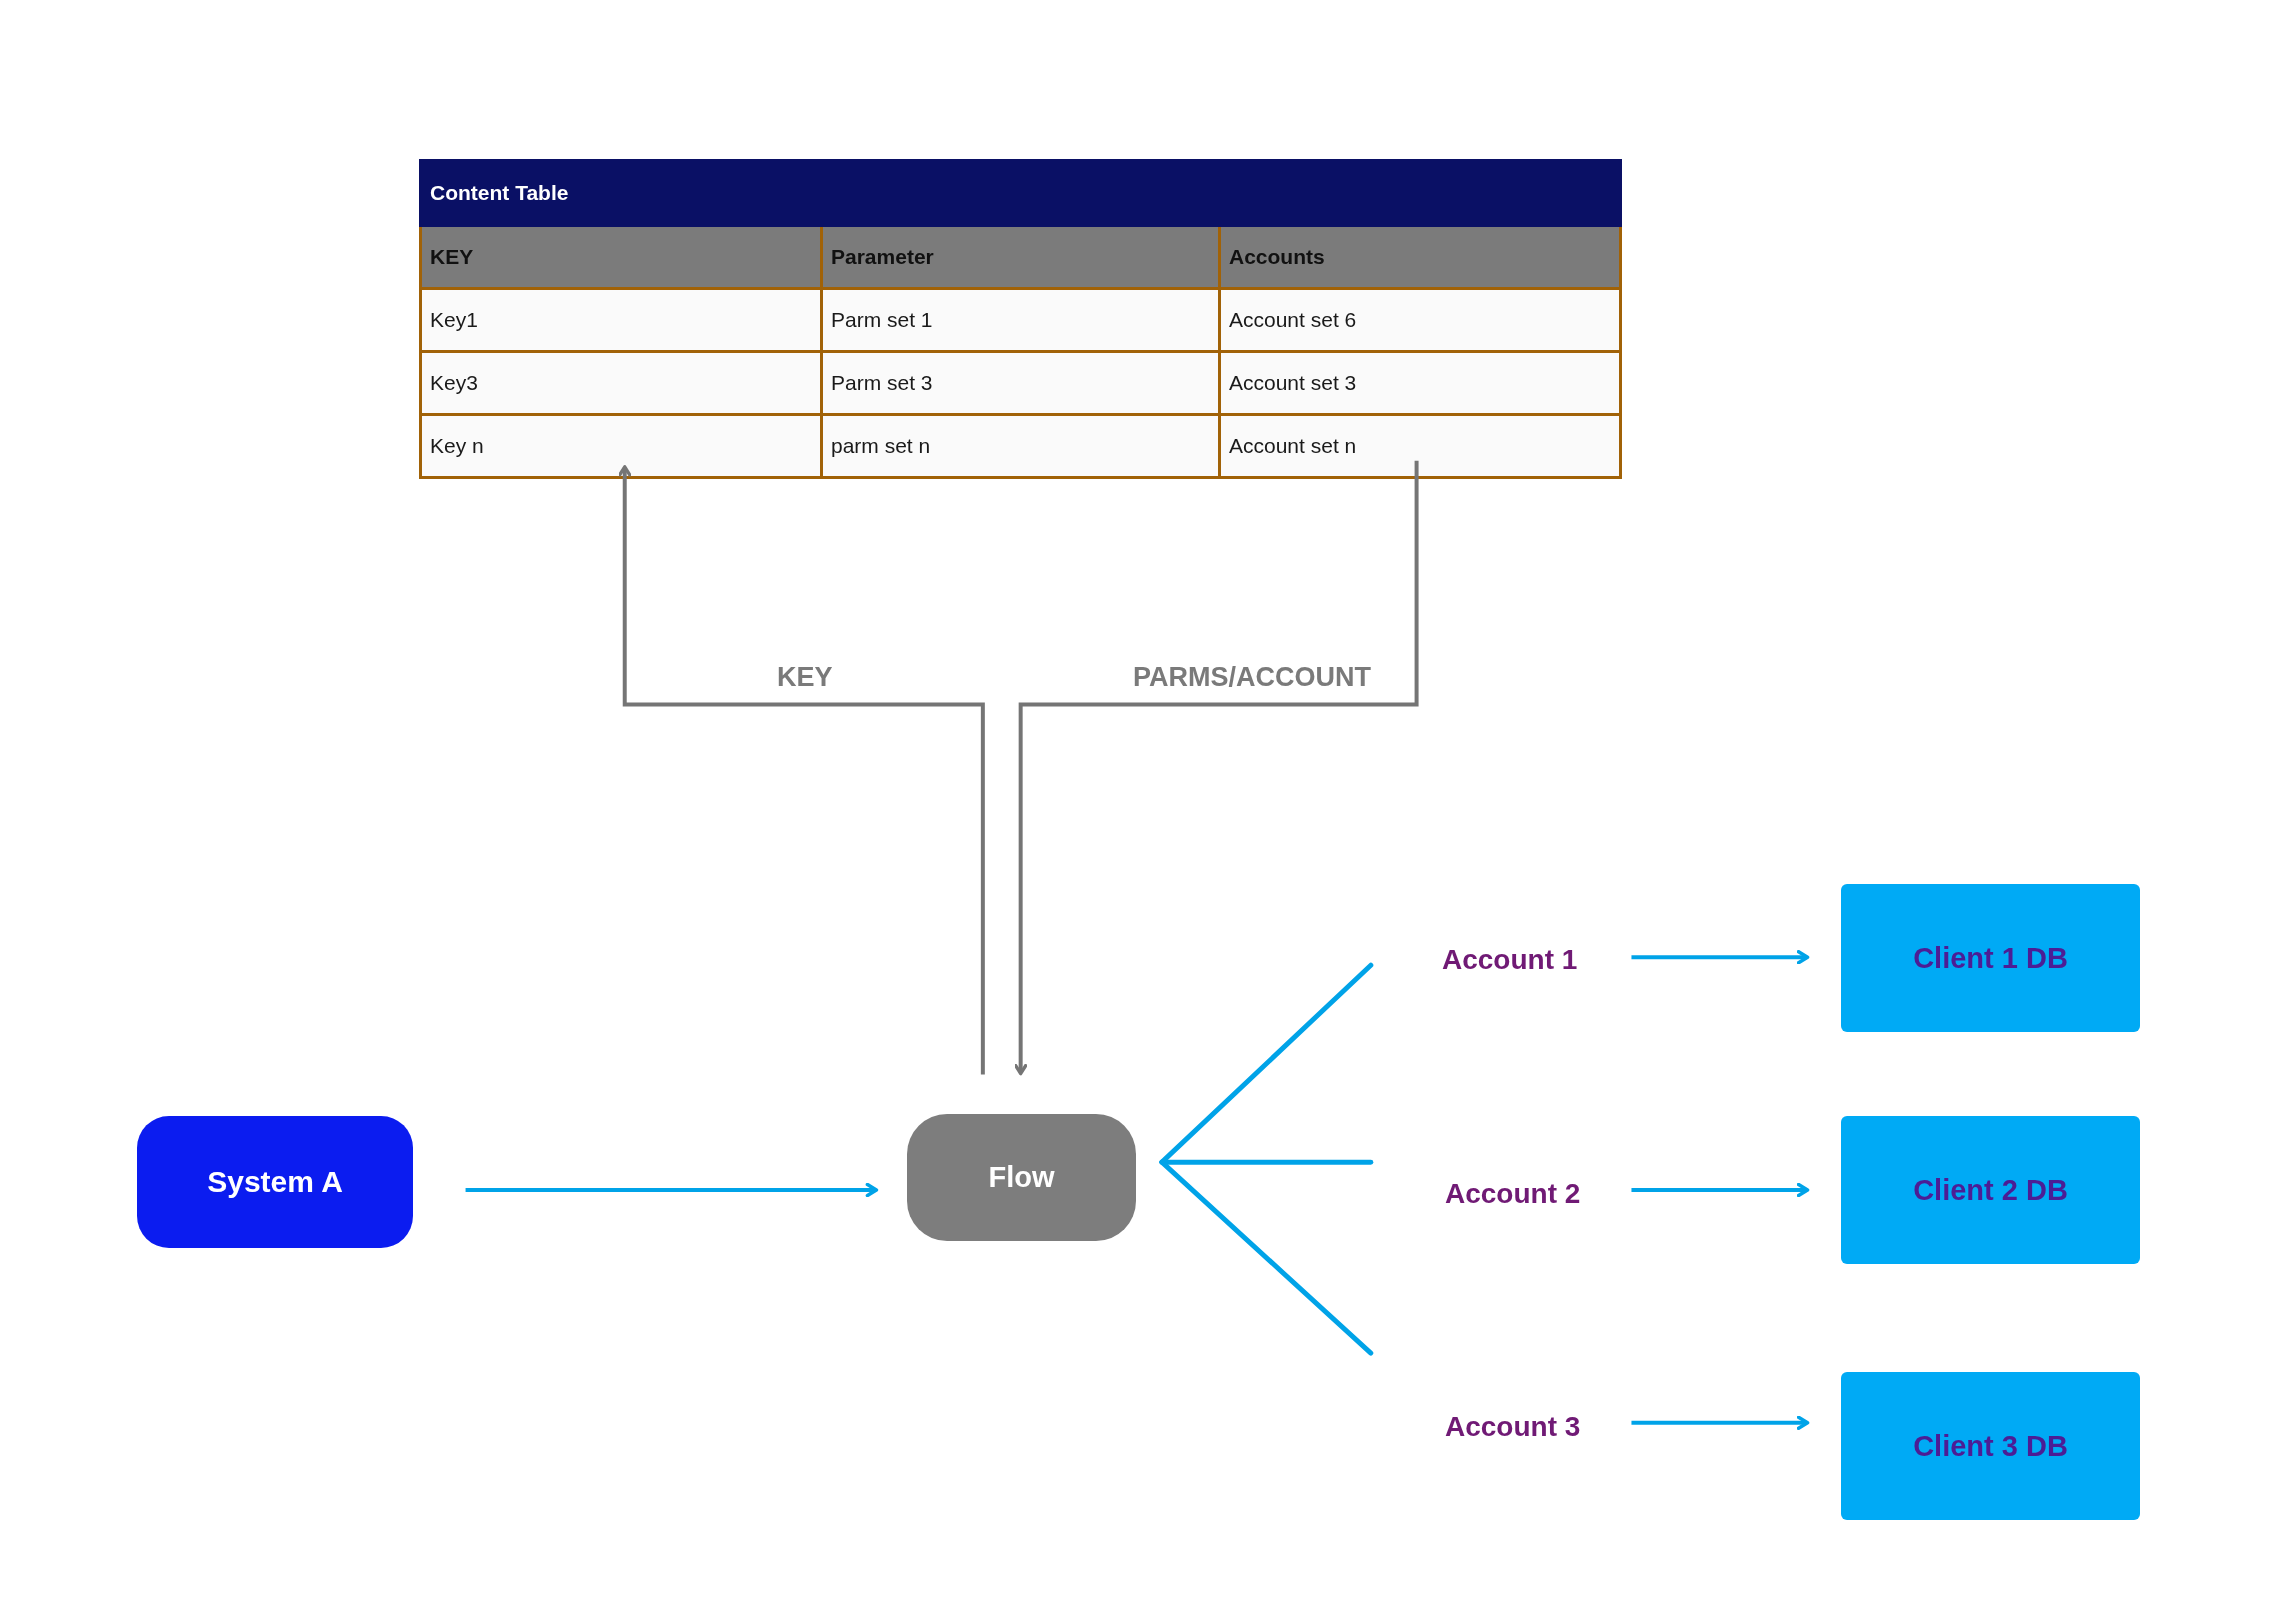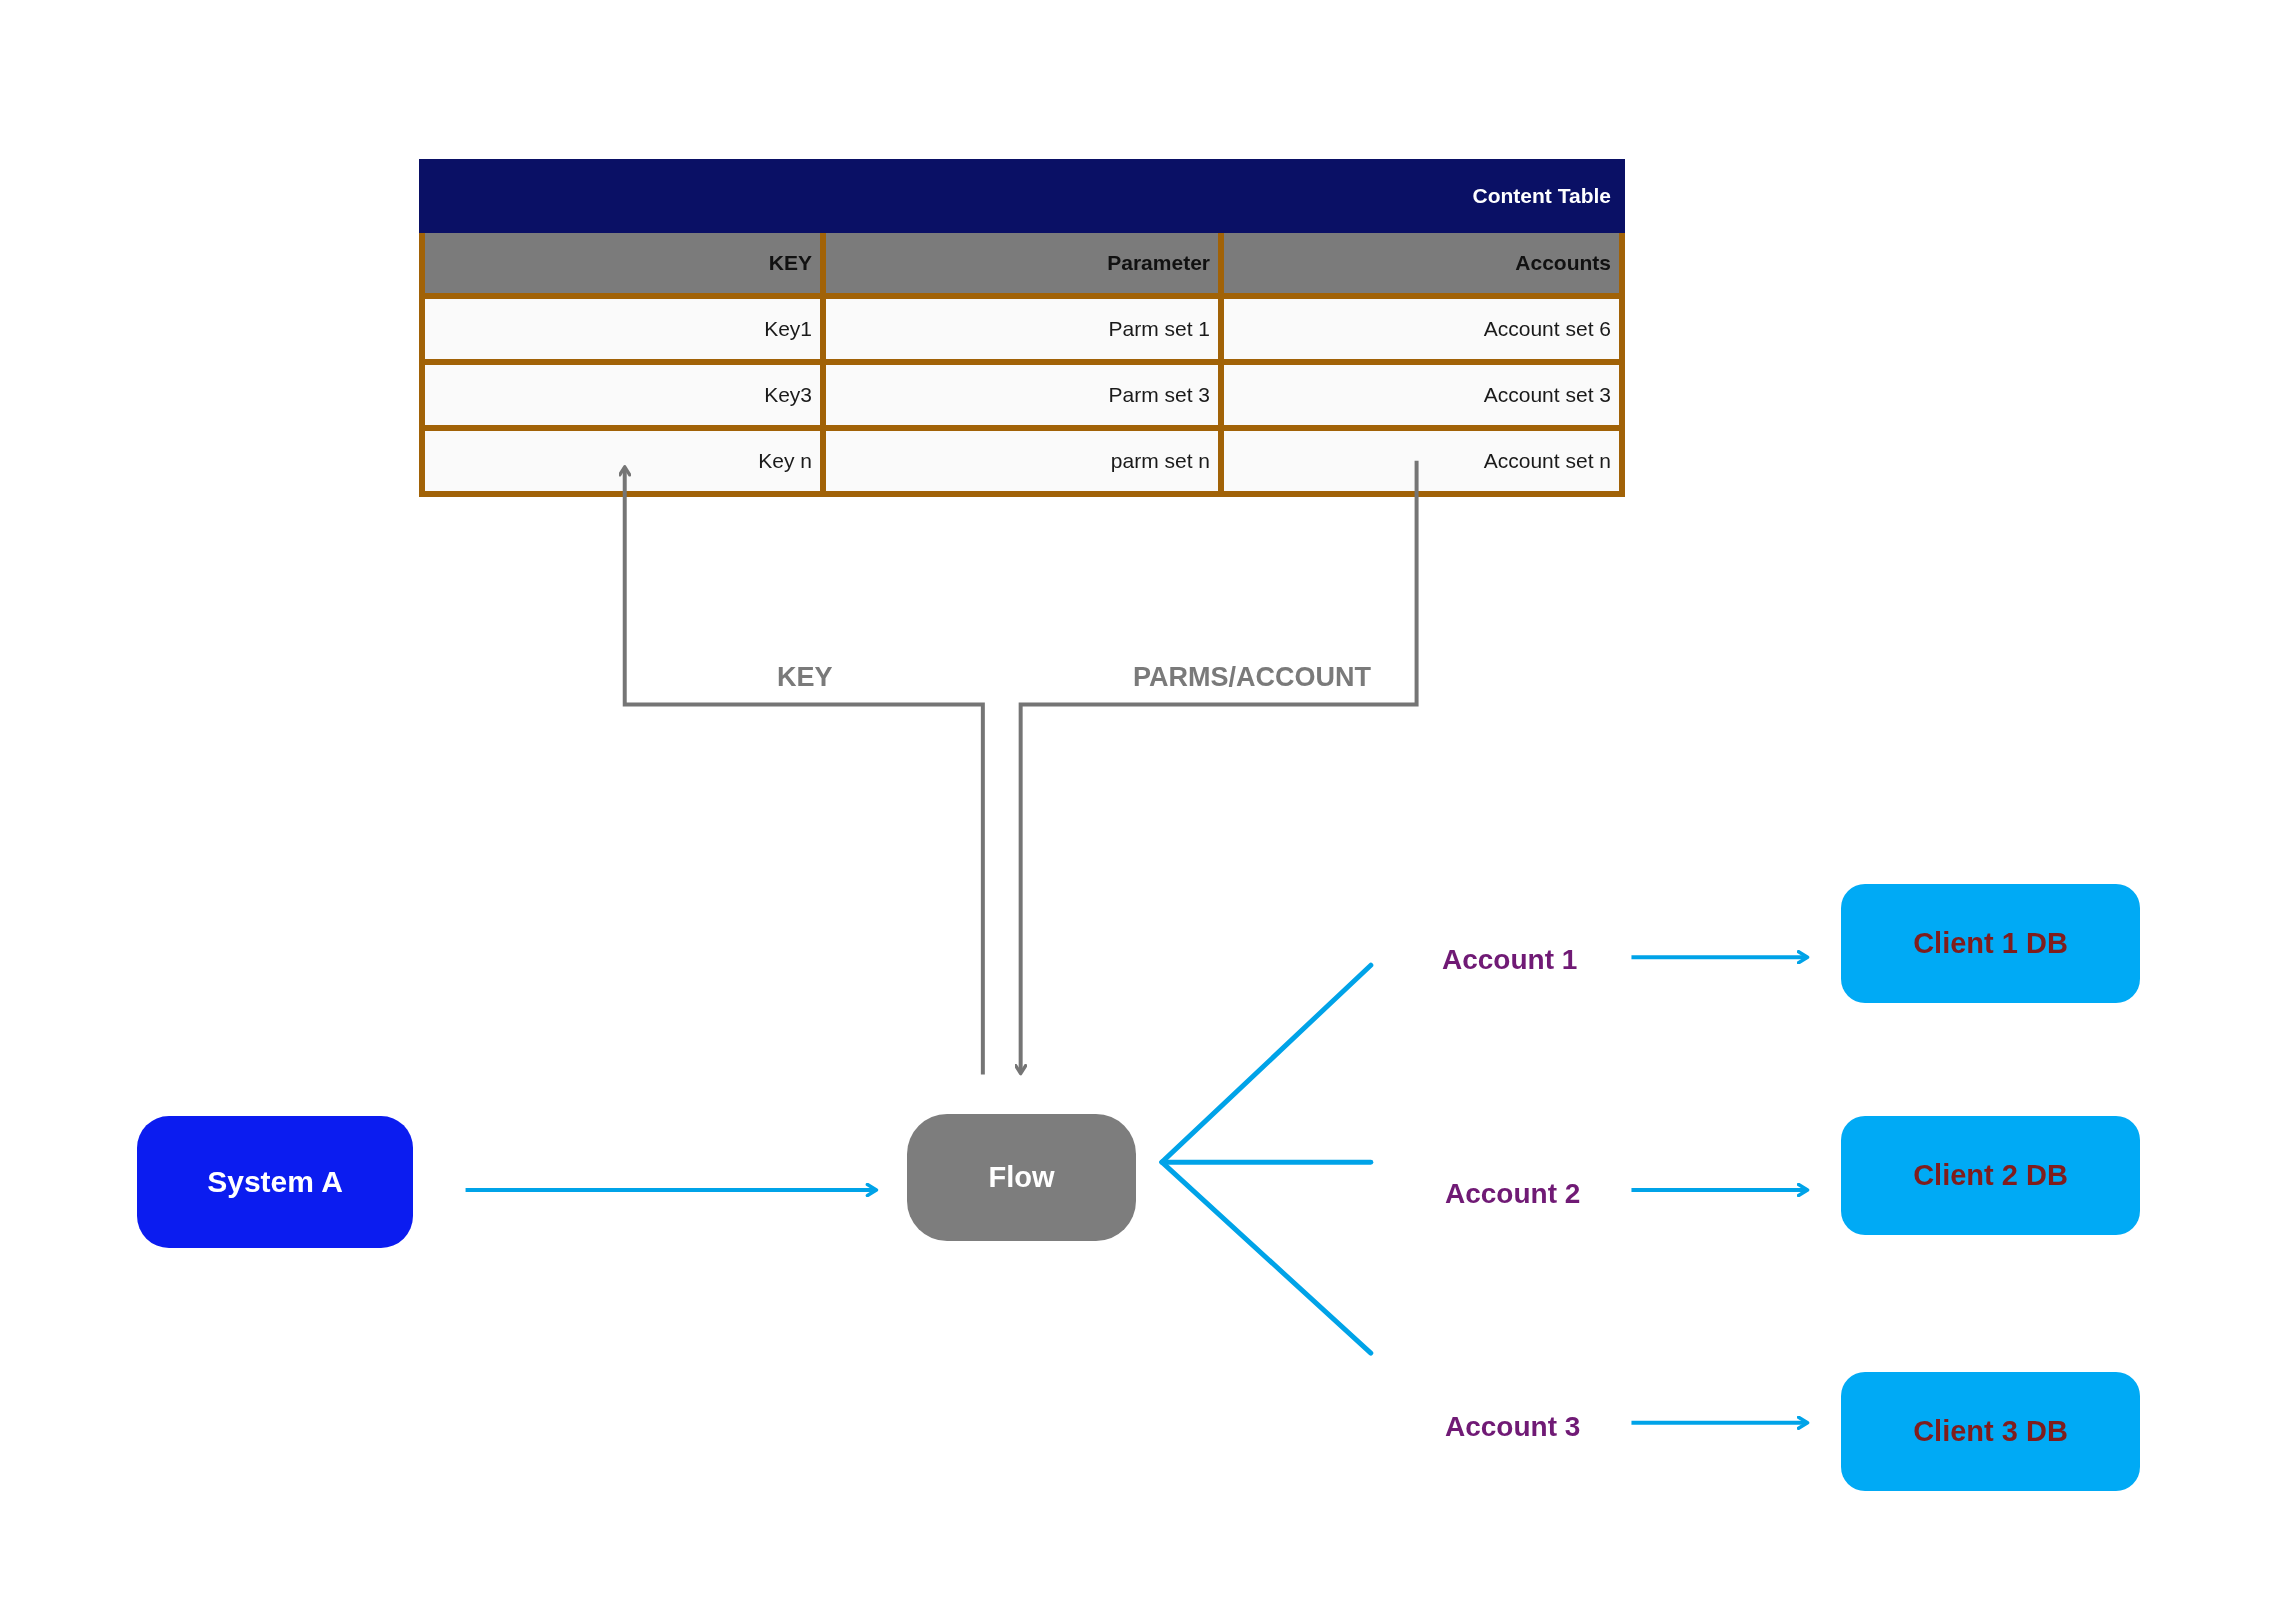--- a/index.html
+++ b/index.html
@@ -21,24 +21,24 @@
   
   #content-table {
     position: absolute;
     left: 419px;
     top: 159px;
     width: 1200px;
     border-collapse: collapse;
     table-layout: fixed;
   }
   #content-table td {
-    border: 6px solid #a16207;
+    border: 3px solid #a16207;
     padding: 8px;
     height: 44px;
-    text-align: right;
+    text-align: left;
     vertical-align: middle;
     font-size: 21px;
     color: #1a1a1a;
     background: #fafafa;
   }
   #content-table td.title-cell {
     background: #0a1065;
     color: #ffffff;
     font-weight: bold;
     height: 46px;
@@ -80,24 +80,24 @@
     width: 229px;
     height: 127px;
     border-radius: 40px;
     background: #7d7d7d;
     color: #ffffff;
     font-size: 29px;
   }
   .client-node {
     left: 1841px;
     width: 299px;
-    height: 119px;
-    border-radius: 24px;
+    height: 148px;
+    border-radius: 6px;
     background: #00aaf5;
-    color: #7f1d1d;
+    color: #4c1d95;
     font-size: 29px;
   }
   #client-1-db-node { top: 884px; }
   #client-2-db-node { top: 1116px; }
   #client-3-db-node { top: 1372px; }
 
   
   .edge-label {
     position: absolute;
     color: #7a7a7a;

